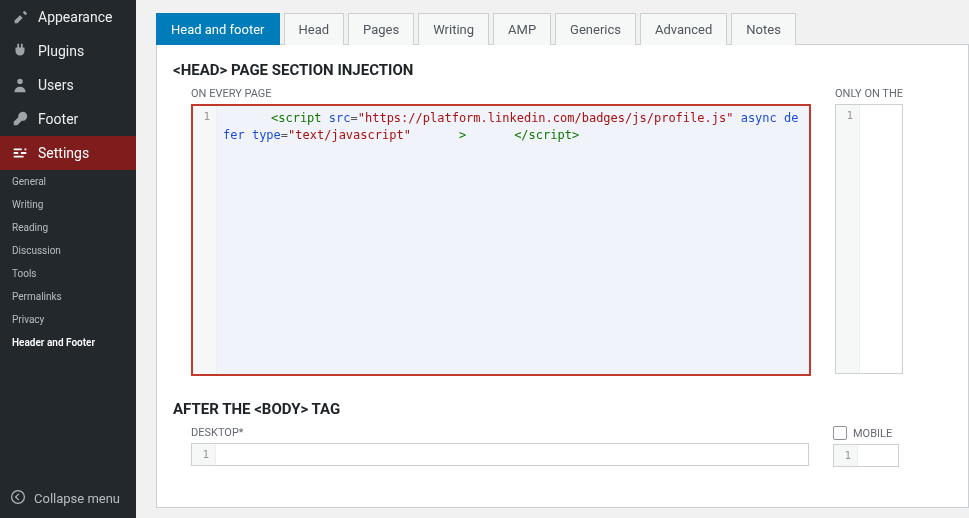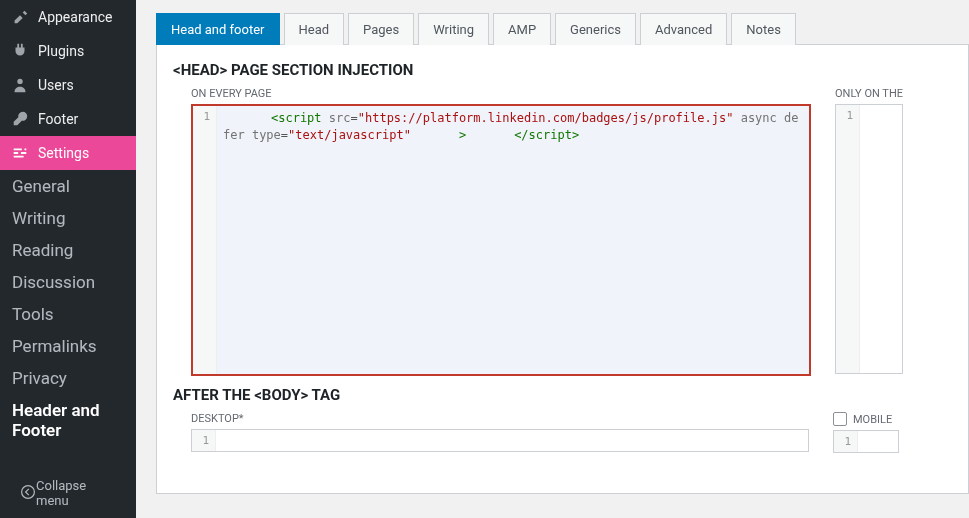--- a/index.html
+++ b/index.html
@@ -26,46 +26,47 @@
     display: flex;
     align-items: center;
     padding: 8px 10px;
     color: #eee;
     cursor: pointer;
     font-size: 14px;
     gap: 8px;
     position: relative;
   }
   .side-item.active {
-    background: #ec4899;
+    background: #7f1d1d;
     color: #fff;
   }
   .side-item.active::after {
     content: '';
     position: absolute;
     right: -8px;
     top: 50%;
     margin-top: -8px;
     border: 8px solid transparent;
     border-right-color: #f1f1f1;
   }
   .side-item .ico { width: 20px; display: inline-flex; justify-content: center; color: rgba(240,246,252,.6); }
   .side-item.active .ico { color: #fff; }
   .sub-item {
     padding: 6px 12px;
     color: rgba(240,246,252,.7);
     cursor: pointer;
-    font-size: 17px;
+    font-size: 10px;
   }
   .sub-item.current { color: #fff; font-weight: 600; }
   .collapse {
     margin-top: auto;
-    padding: 10px 20px;
+    padding: 10px 10px;
     display: flex;
     align-items: center;
+    gap: 8px;
     color: rgba(240,246,252,.7);
     cursor: pointer;
     font-size: 13px;
   }
   
   .main {
     flex: 1;
     background: #f1f1f1;
     padding: 12px 0 0 20px;
     overflow: hidden;
@@ -137,21 +138,21 @@
     white-space: pre-wrap;
     word-break: break-all;
     width: 592px;
     min-height: 14px;
     line-height: 1.4;
   }
   .box1 .code { height: 268px; background: #f0f4fa; }
   .box1b .code { height: 268px; }
   .box2 .code { height: 14px; }
   .cm-tag { color: #170; margin-left: 48px; }
-  .cm-attr { color: #737373; }
+  .cm-attr { color: #1d4ed8; }
   .cm-string { color: #a11; }
   .cm-op { color: #555; }
   .checkbox {
     width: 14px; height: 14px; border: 1px solid #8c8f94; border-radius: 2px;
     display: inline-block; background: #fff;
   }
 </style>
 </head>
 <body>
 
@@ -241,21 +242,21 @@
 
       <div class="editor-block">
         <div class="editor-label">ONLY ON THE</div>
         <div class="codebox box1b small">
           <div class="gutter">1</div>
           <div class="code"></div>
         </div>
       </div>
     </div>
 
-    <h3 class="sect" style="margin-top:10px">AFTER THE &lt;BODY&gt; TAG</h3>
+    <h3 class="sect" style="margin-top:24px">AFTER THE &lt;BODY&gt; TAG</h3>
 
     <div class="editor-row">
       <div class="editor-block">
         <div class="editor-label">DESKTOP*</div>
         <div class="codebox box2">
           <div class="gutter">1</div>
           <div class="code"></div>
         </div>
       </div>
 

